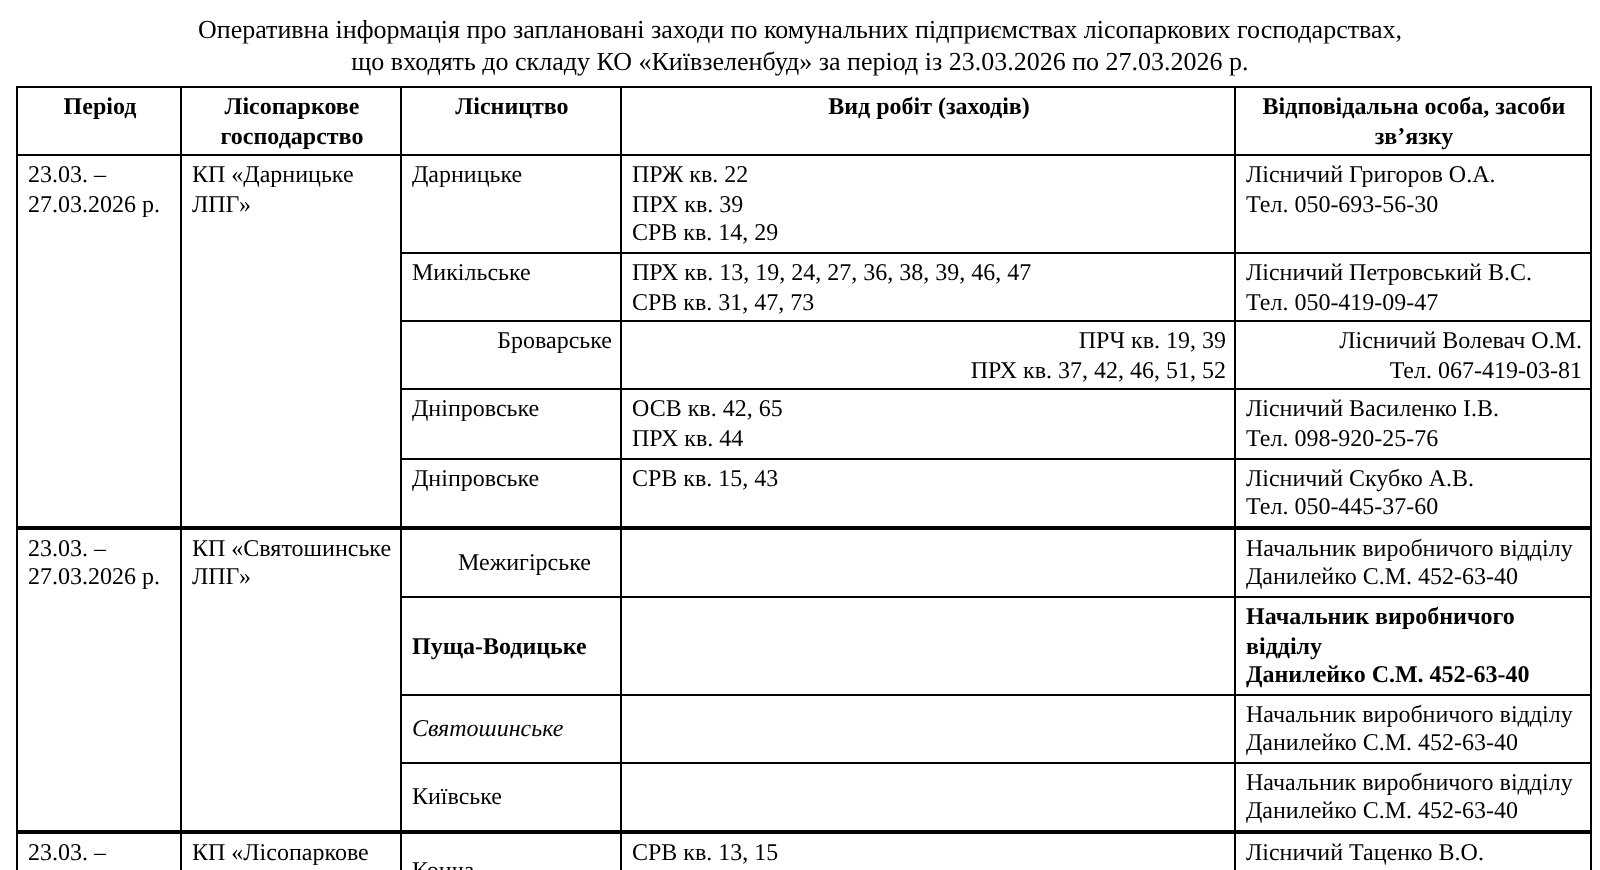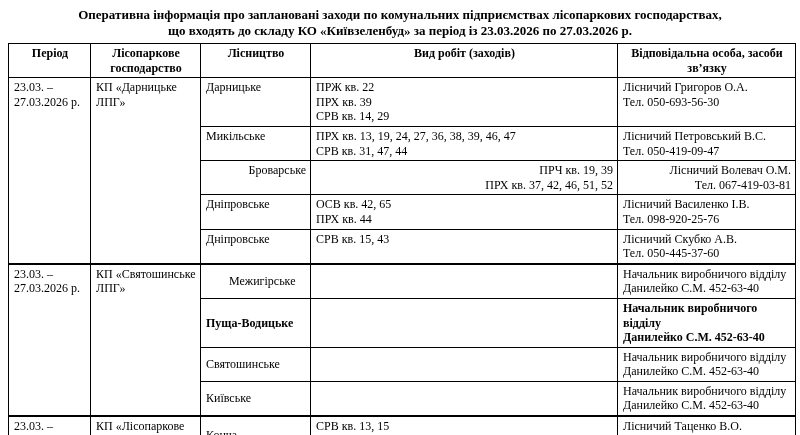--- a/index.html
+++ b/index.html
@@ -7,21 +7,21 @@
     padding: 0;
     width: 800px;
     height: 435px;
     overflow: hidden;
     background: #ffffff;
     font-family: "Liberation Serif", serif;
     color: #000000;
   }
   .title {
     text-align: center;
-    font-weight: bold;
+    font-weight: normal;
     font-size: 13px;
     line-height: 15.5px;
     margin: 7px 28px 5px 28px;
     white-space: pre-line;
   }
   table.report {
     border-collapse: collapse;
     table-layout: fixed;
     margin-left: 8px;
     width: 787px;
@@ -86,21 +86,21 @@
       <td class="col-forestry">Дарницьке</td>
       <td class="col-works">ПРЖ кв. 22
 ПРХ кв. 39
 СРВ кв. 14, 29</td>
       <td class="col-resp">Лісничий Григоров О.А.
 Тел. 050-693-56-30</td>
     </tr>
     <tr style="height:33px;">
       <td class="col-forestry">Микільське</td>
       <td class="col-works">ПРХ кв. 13, 19, 24, 27, 36, 38, 39, 46, 47
-СРВ кв. 31, 47, 44</td>
+СРВ кв. 31, 47, 73</td>
       <td class="col-resp">Лісничий Петровський В.С.
 Тел. 050-419-09-47</td>
     </tr>
     <tr style="height:33px;text-align:right;">
       <td class="col-forestry">Броварське</td>
       <td class="col-works">ПРЧ кв. 19, 39
 ПРХ кв. 37, 42, 46, 51, 52</td>
       <td class="col-resp">Лісничий Волевач О.М.
 Тел. 067-419-03-81</td>
     </tr>
@@ -130,21 +130,21 @@
       <td class="col-resp">Начальник виробничого відділу
 Данилейко С.М. 452-63-40</td>
     </tr>
     <tr style="height:29px;font-weight:bold;">
       <td class="col-forestry" style="vertical-align:middle;">Пуща-Водицьке</td>
       <td class="col-works"></td>
       <td class="col-resp">Начальник виробничого відділу
 Данилейко С.М. 452-63-40</td>
     </tr>
     <tr style="height:29px;">
-      <td class="col-forestry" style="vertical-align:middle;">Святошинське</td>
+      <td class="col-forestry" style="vertical-align:middle;font-style:italic;">Святошинське</td>
       <td class="col-works"></td>
       <td class="col-resp">Начальник виробничого відділу
 Данилейко С.М. 452-63-40</td>
     </tr>
     <tr style="height:29px;margin-top:12px;">
       <td class="col-forestry" style="vertical-align:middle;">Київське</td>
       <td class="col-works"></td>
       <td class="col-resp">Начальник виробничого відділу
 Данилейко С.М. 452-63-40</td>
     </tr>

